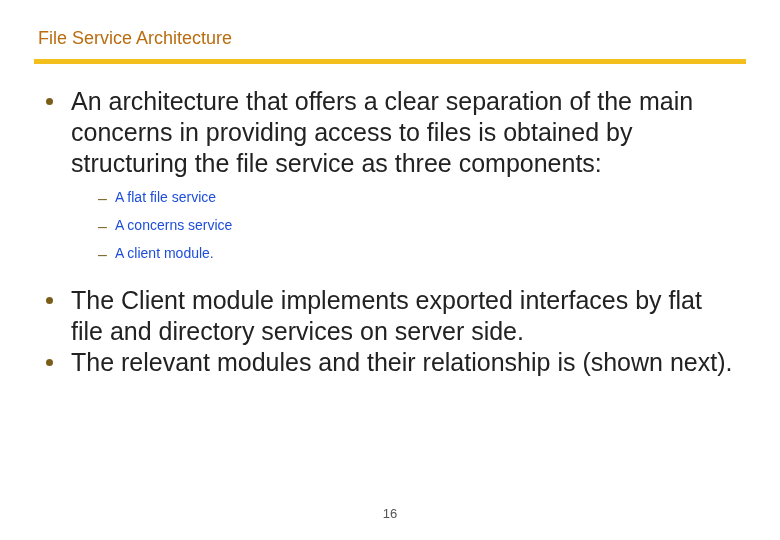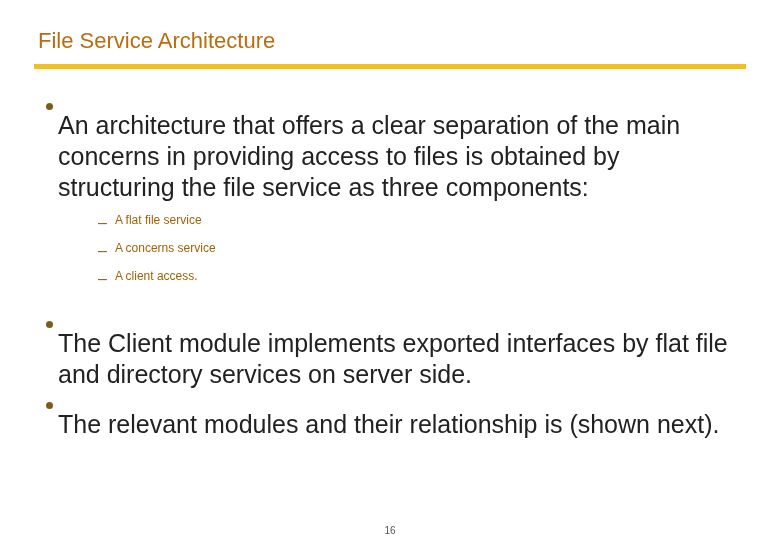--- a/index.html
+++ b/index.html
@@ -12,38 +12,37 @@
     overflow: hidden;
   }
   .slide {
     width: 100%;
     height: 100%;
     padding: 28px 40px 10px 40px;
     position: relative;
   }
   .title {
     color: #b96d0e;
-    font-size: 22px;
+    font-size: 18px;
     font-weight: 400;
     margin-bottom: 10px;
     margin-left: -2px;
   }
   .hr-bar {
     height: 5px;
     background: #f2bf1c;
     margin: 0 -6px 22px -6px;
   }
   .content {
     color: #2f2f2f;
   }
   .bullet-main {
     display: flex;
     align-items: flex-start;
     margin-bottom: 16px;
-    flex-direction: column;
   }
   .bullet-dot {
     width: 7px;
     height: 7px;
     background: #7a5d18;
     border-radius: 50%;
     margin-top: 12px;
     margin-left: 6px;
     flex-shrink: 0;
   }
@@ -63,30 +62,30 @@
     align-items: flex-start;
     margin-bottom: 4px;
   }
   .sub-dash {
     font-size: 16px;
     color: #7f6a2a;
     margin-right: 8px;
     line-height: 1.5;
   }
   .sub-text {
-    font-size: 12px;
+    font-size: 14px;
     line-height: 1.5;
-    color: #a16207;
+    color: #1d4ed8;
   }
   .page-num {
     position: absolute;
-    bottom: 4px;
+    bottom: 19px;
     left: 50%;
     transform: translateX(-50%);
-    font-size: 10px;
+    font-size: 13px;
     color: #555;
   }
 </style>
 </head>
 <body>
 
 <div class="slide">
   <h1 class="title">File Service Architecture</h1>
   <div class="hr-bar"></div>
 
@@ -100,21 +99,21 @@
       <div class="sub-item">
         <span class="sub-dash">–</span>
         <span class="sub-text">A flat file service</span>
       </div>
       <div class="sub-item">
         <span class="sub-dash">–</span>
         <span class="sub-text">A concerns service</span>
       </div>
       <div class="sub-item">
         <span class="sub-dash">–</span>
-        <span class="sub-text">A client access.</span>
+        <span class="sub-text">A client module.</span>
       </div>
     </div>
 
     <div class="bullet-main" style="margin-bottom:0;">
       <div class="bullet-dot"></div>
       <div class="bullet-text">The Client module implements exported interfaces by flat file and directory services on server side.</div>
     </div>
 
     <div class="bullet-main">
       <div class="bullet-dot"></div>

